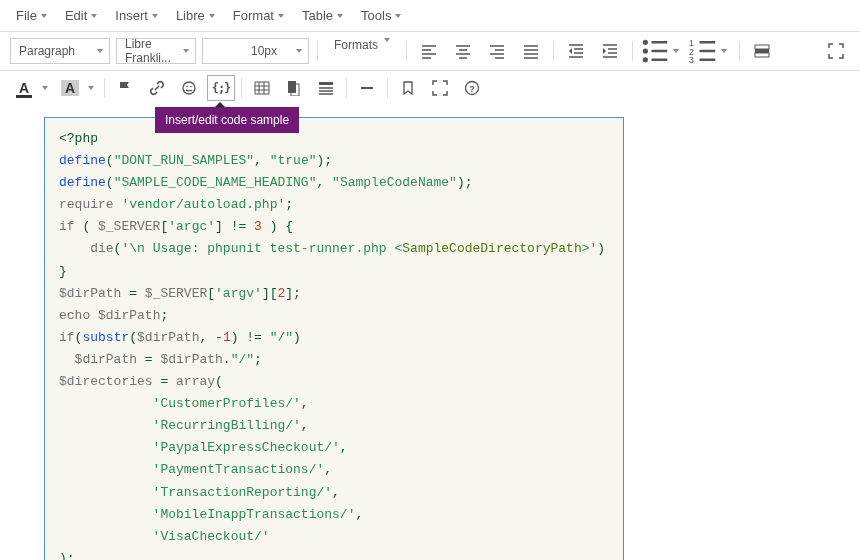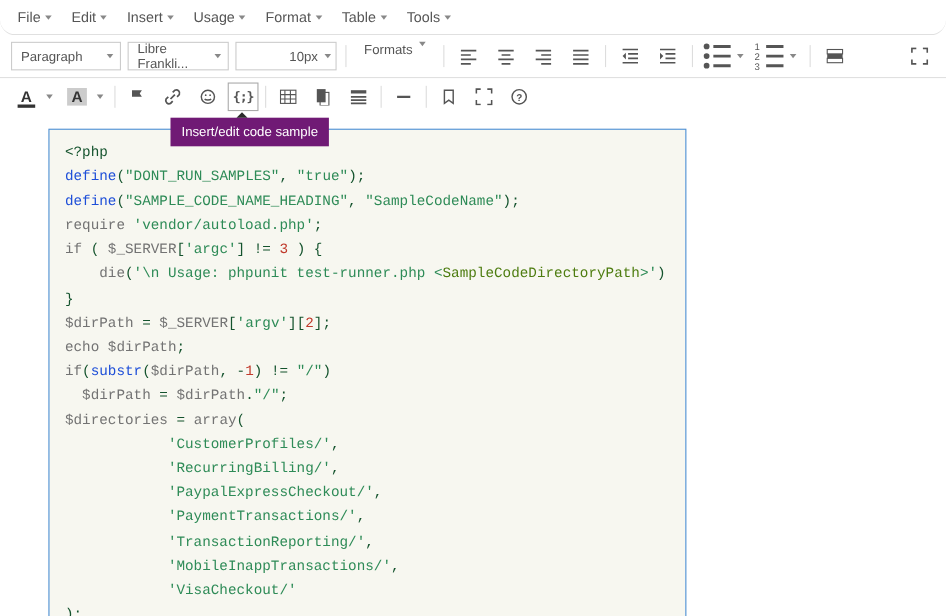--- a/index.html
+++ b/index.html
@@ -9,21 +9,20 @@
     font-size: 13px;
     color: #333;
     background: #fff;
     width: 860px;
   }
   .menubar {
     display: flex;
     gap: 2px;
     padding: 4px 8px;
     border-bottom: 1px solid #e0e0e0;
-    border-radius: 14px;
   }
   .menu-item {
     padding: 4px 8px;
     cursor: pointer;
     display: flex;
     align-items: center;
     gap: 4px;
     color: #555;
   }
   .caret-down {
@@ -48,22 +47,22 @@
     border: 1px solid #ccc;
     background: #fff;
     height: 26px;
     padding: 0 6px 0 8px;
     cursor: pointer;
     font-size: 12px;
     color: #555;
   }
   .select .caret-down { margin-left: 6px; }
   .sel-paragraph { width: 100px; }
-  .sel-font { width: 92px; }
-  .sel-size { width: 92px; padding-left: 48px; }
+  .sel-font { width: 80px; }
+  .sel-size { width: 107px; padding-left: 48px; }
   .tbtn {
     width: 28px; height: 26px;
     display: flex; align-items: center; justify-content: center;
     cursor: pointer;
     color: #555;
     border: 1px solid transparent;
   }
   .tbtn.active {
     border: 1px solid #aaa;
     background: #fff;
@@ -158,21 +157,21 @@
     </div>
   <div class="menu-item">
       <span>Edit</span>
       <span class="caret-down"></span>
     </div>
   <div class="menu-item">
       <span>Insert</span>
       <span class="caret-down"></span>
     </div>
   <div class="menu-item">
-      <span>Usage</span>
+      <span>Libre</span>
       <span class="caret-down"></span>
     </div>
   <div class="menu-item">
       <span>Format</span>
       <span class="caret-down"></span>
     </div>
   <div class="menu-item">
       <span>Table</span>
       <span class="caret-down"></span>
     </div>

